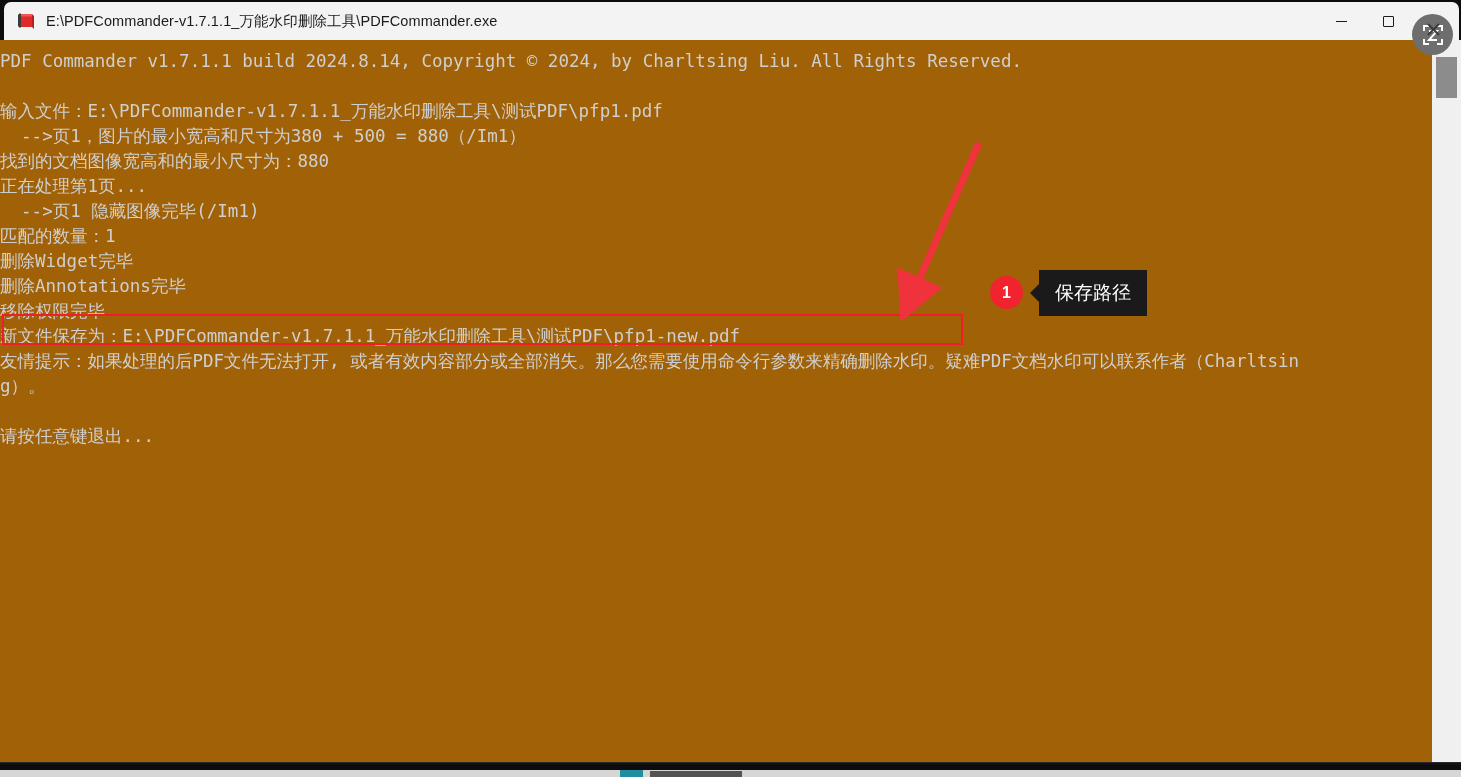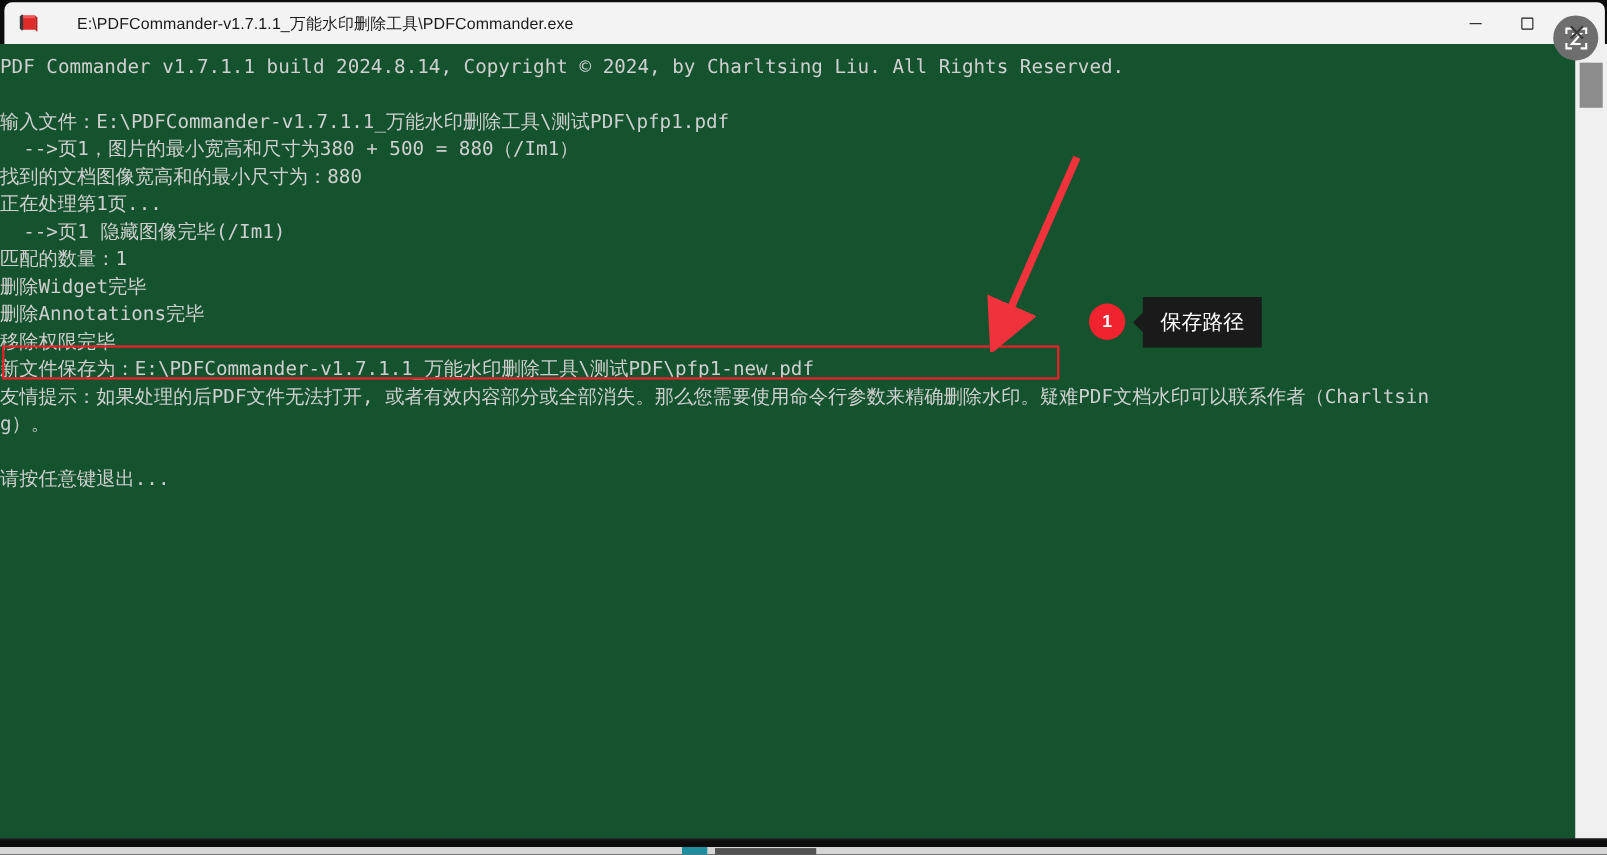--- a/index.html
+++ b/index.html
@@ -59,21 +59,20 @@
     margin-right: 10px;
     flex: 0 0 auto;
     position: relative;
   }
   .titlebar-text {
     font-family: "Liberation Sans", sans-serif;
     font-size: 14.5px;
     color: #1b1b1b;
     white-space: nowrap;
     letter-spacing: 0.1px;
-    margin-left: 24px;
   }
   .titlebar-spacer { flex: 1 1 auto; }
 
   .winbtn {
     width: 47px;
     height: 38px;
     display: flex;
     align-items: center;
     justify-content: center;
     flex: 0 0 auto;
@@ -117,21 +116,21 @@
     z-index: 40;
   }
 
   
   .console {
     position: absolute;
     left: 0;
     top: 40px;
     width: 1432px;
     height: 722px;
-    background: #14532d;
+    background: #a16207;
     overflow: hidden;
   }
   .console-text {
     font-family: "DejaVu Sans Mono", "Liberation Mono", monospace;
     font-size: 17.5px;
     line-height: 25px;
     color: #cfcfcf;
     white-space: pre-wrap;
     padding: 9px 0 0 0;
     margin: 0;

